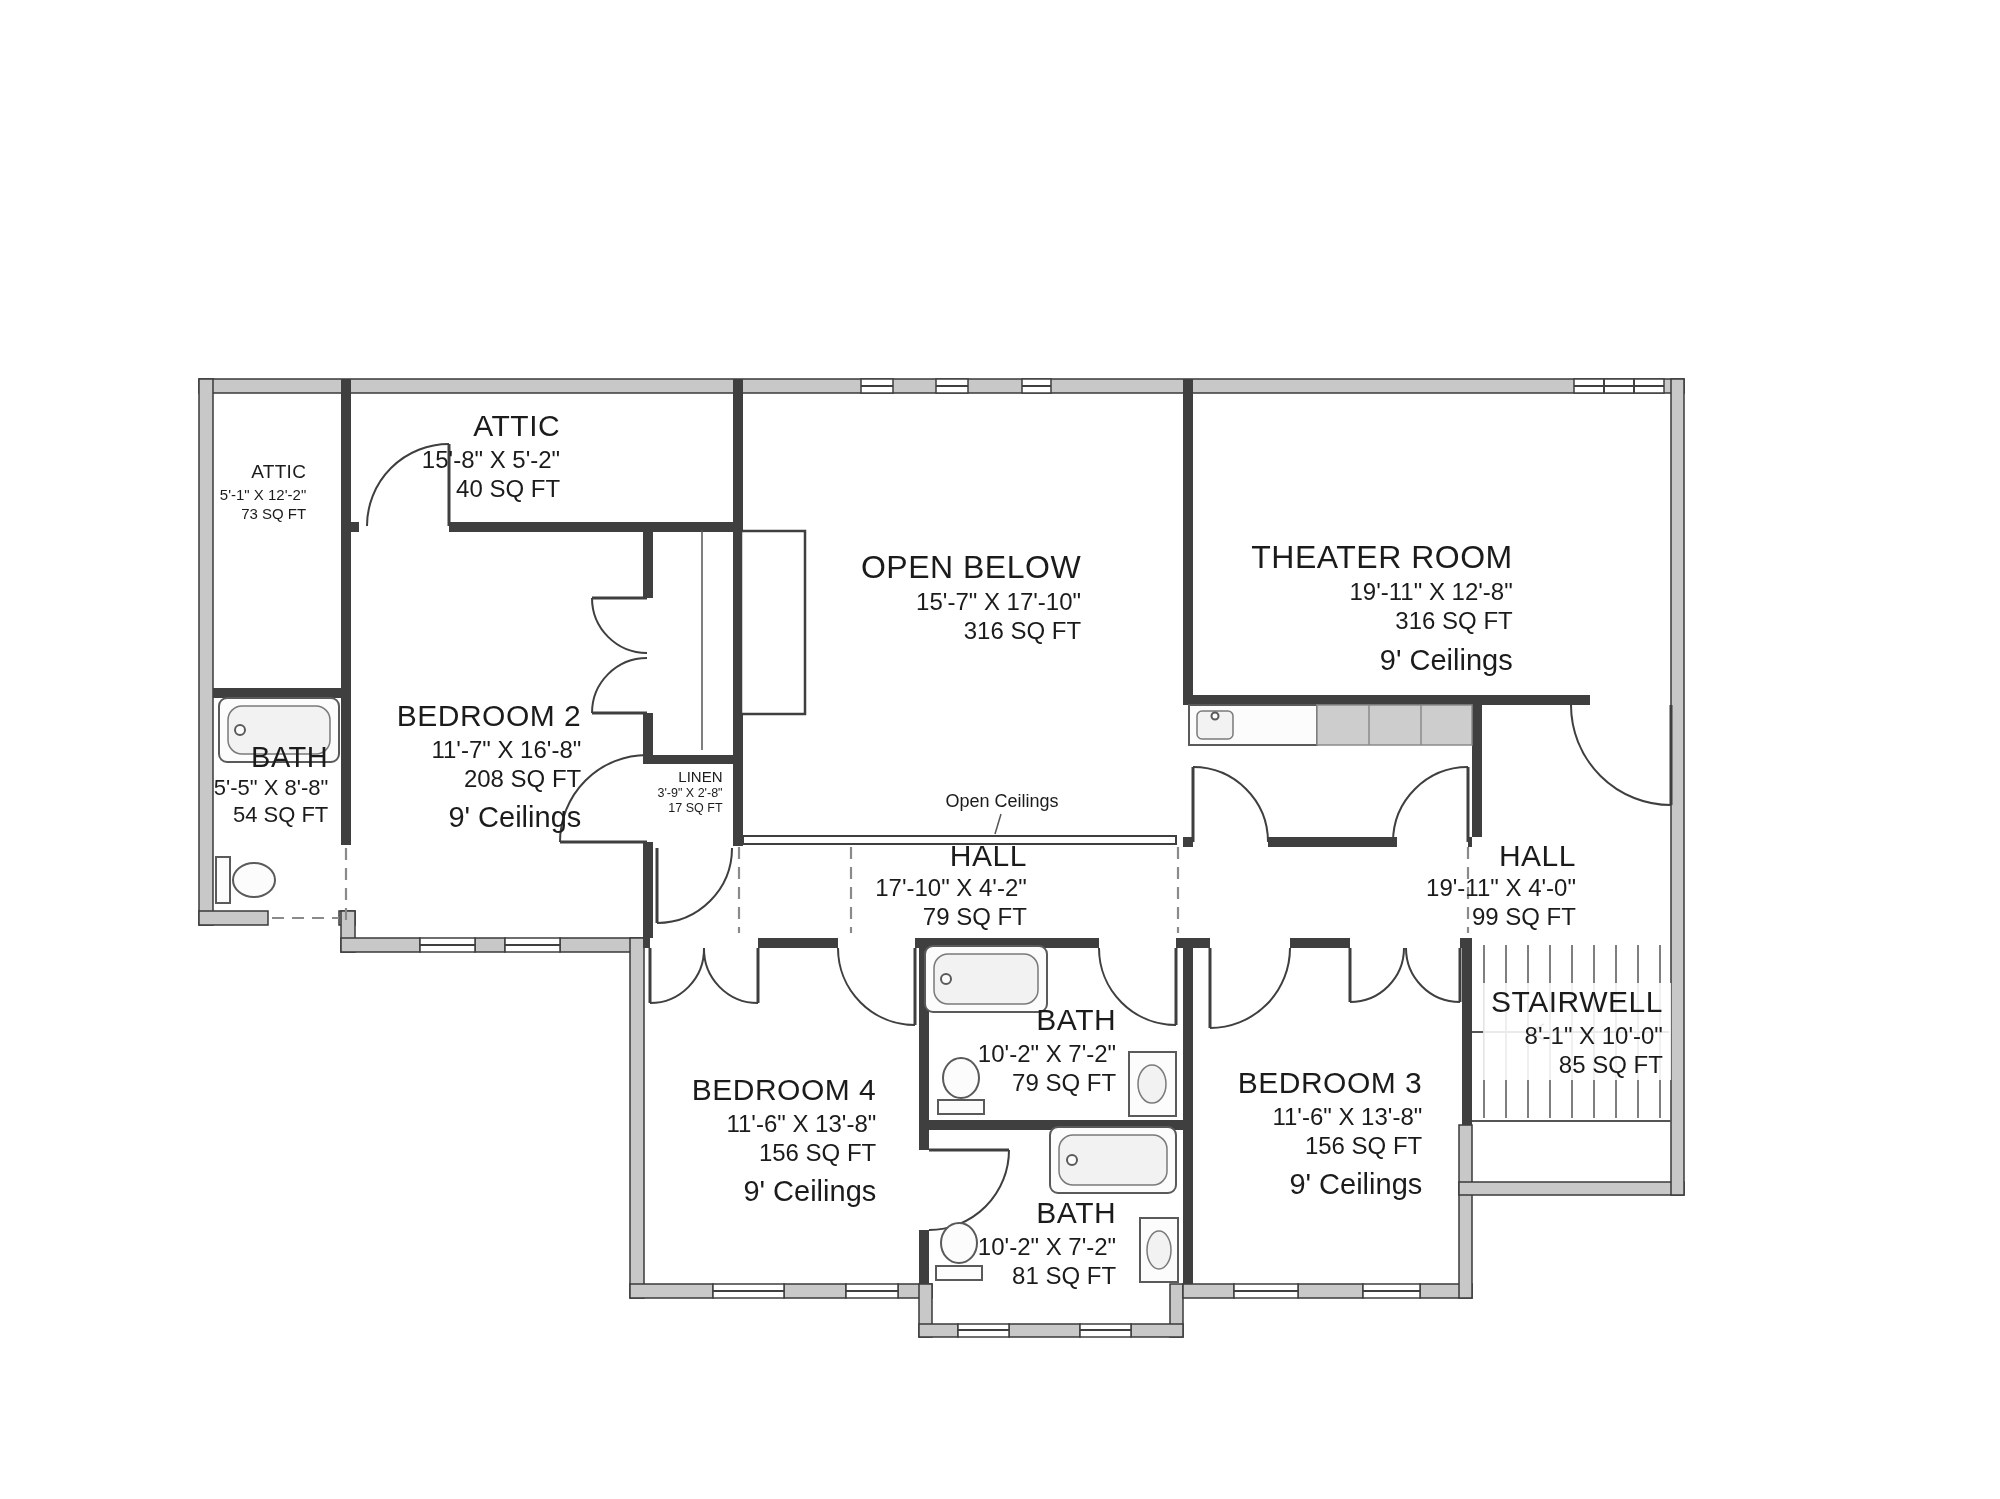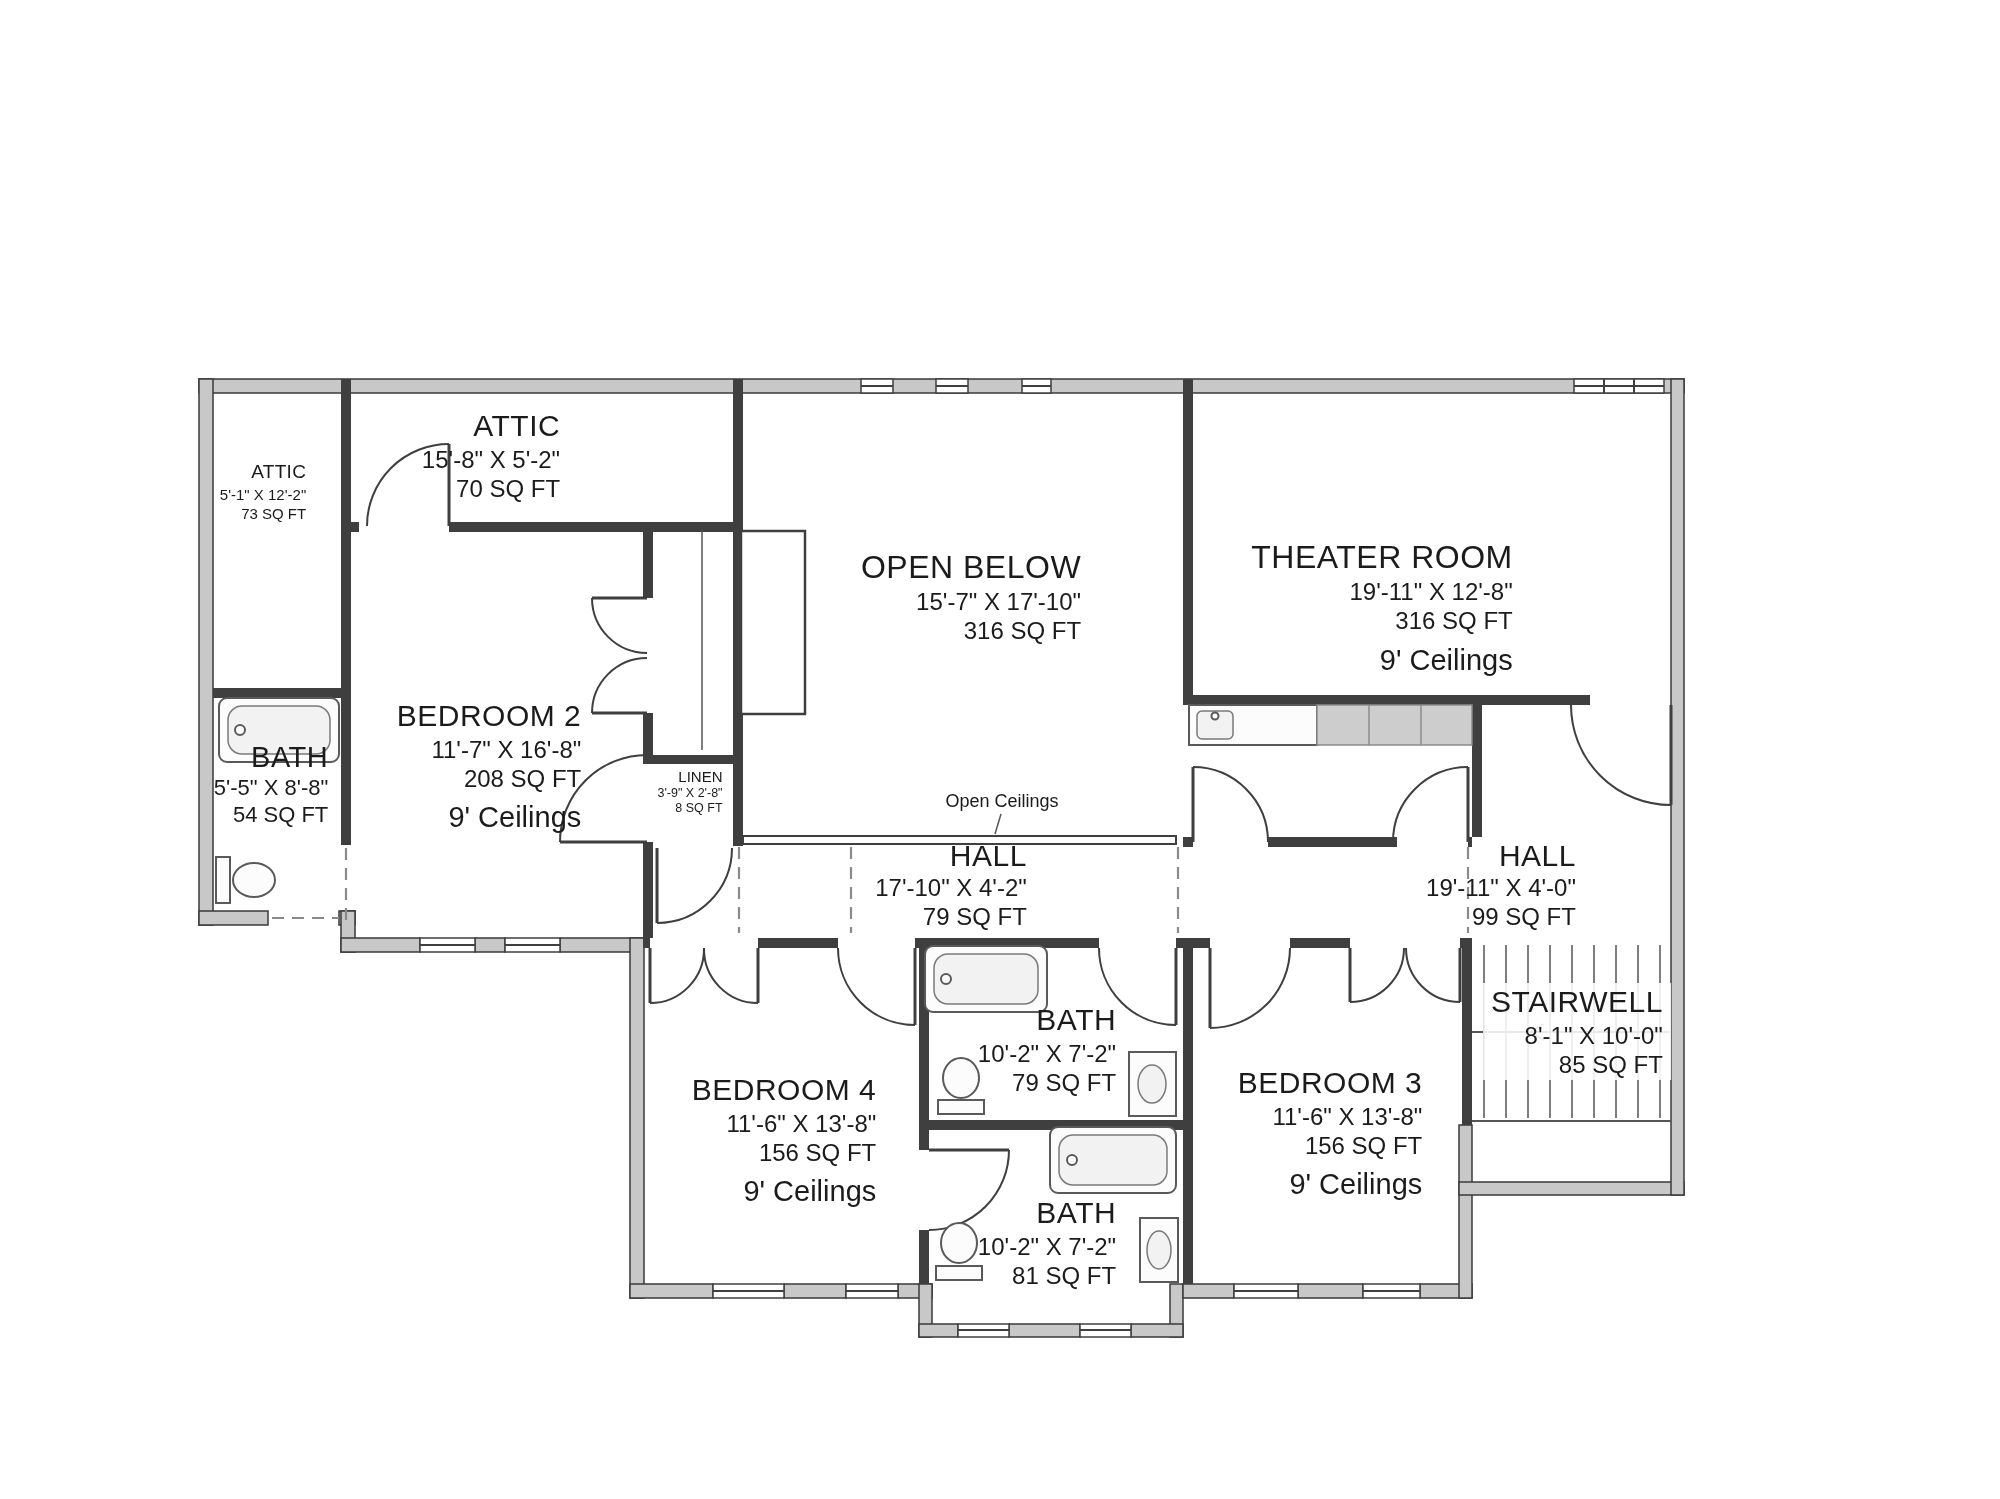--- a/index.html
+++ b/index.html
@@ -302,21 +302,21 @@
 
   <div class="room-label lbl-sm" style="left:263px;top:460px">
     <div class="nm">ATTIC</div>
     <div class="dm">5'-1" X 12'-2"</div>
     <div class="dm">73 SQ FT</div>
   </div>
 
   <div class="room-label" style="left:491px;top:408px">
     <div class="nm">ATTIC</div>
     <div class="dm">15'-8" X 5'-2"</div>
-    <div class="dm">70 SQ FT</div>
+    <div class="dm">40 SQ FT</div>
   </div>
 
   <div class="room-label" style="left:971px;top:548px">
     <div class="nm" style="font-size:32px">OPEN BELOW</div>
     <div class="dm">15'-7" X 17'-10"</div>
     <div class="dm">316 SQ FT</div>
   </div>
 
   <div class="room-label" style="left:1382px;top:538px">
     <div class="nm" style="font-size:32px">THEATER ROOM</div>
@@ -334,21 +334,21 @@
   <div class="room-label" style="left:489px;top:698px">
     <div class="nm">BEDROOM 2</div>
     <div class="dm">11'-7" X 16'-8"</div>
     <div class="dm">208 SQ FT</div>
     <div class="cl">9' Ceilings</div>
   </div>
 
   <div class="room-label lbl-xs" style="left:690px;top:768px">
     <div class="nm">LINEN</div>
     <div class="dm">3'-9" X 2'-8"</div>
-    <div class="dm">8 SQ FT</div>
+    <div class="dm">17 SQ FT</div>
   </div>
 
 
   <div class="room-label" style="left:951px;top:838px;line-height:1.2">
     <div class="nm">HALL</div>
     <div class="dm">17'-10" X 4'-2"</div>
     <div class="dm">79 SQ FT</div>
   </div>
 
   <div class="room-label" style="left:1501px;top:838px;line-height:1.2">

